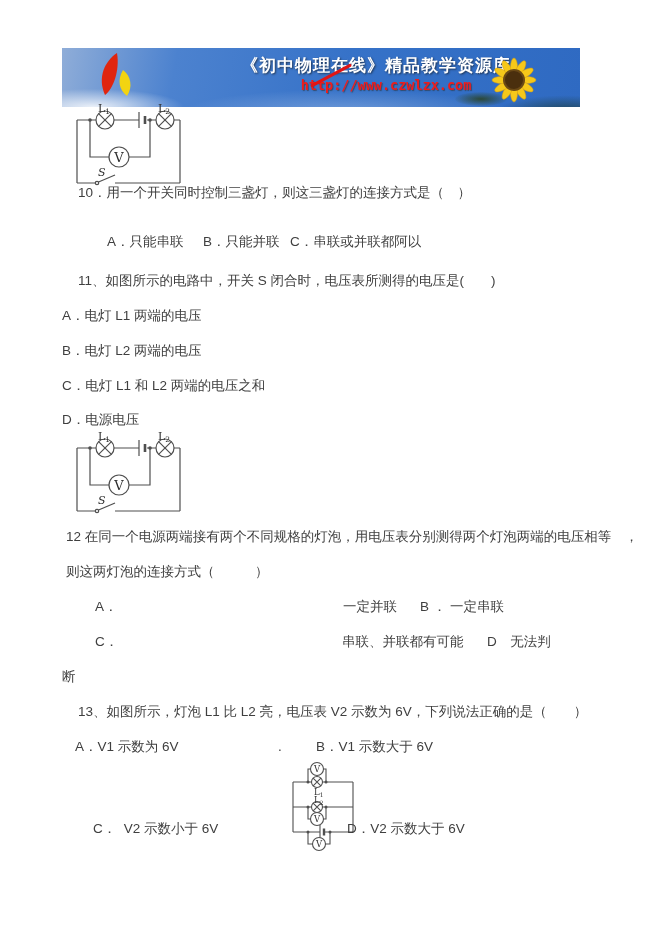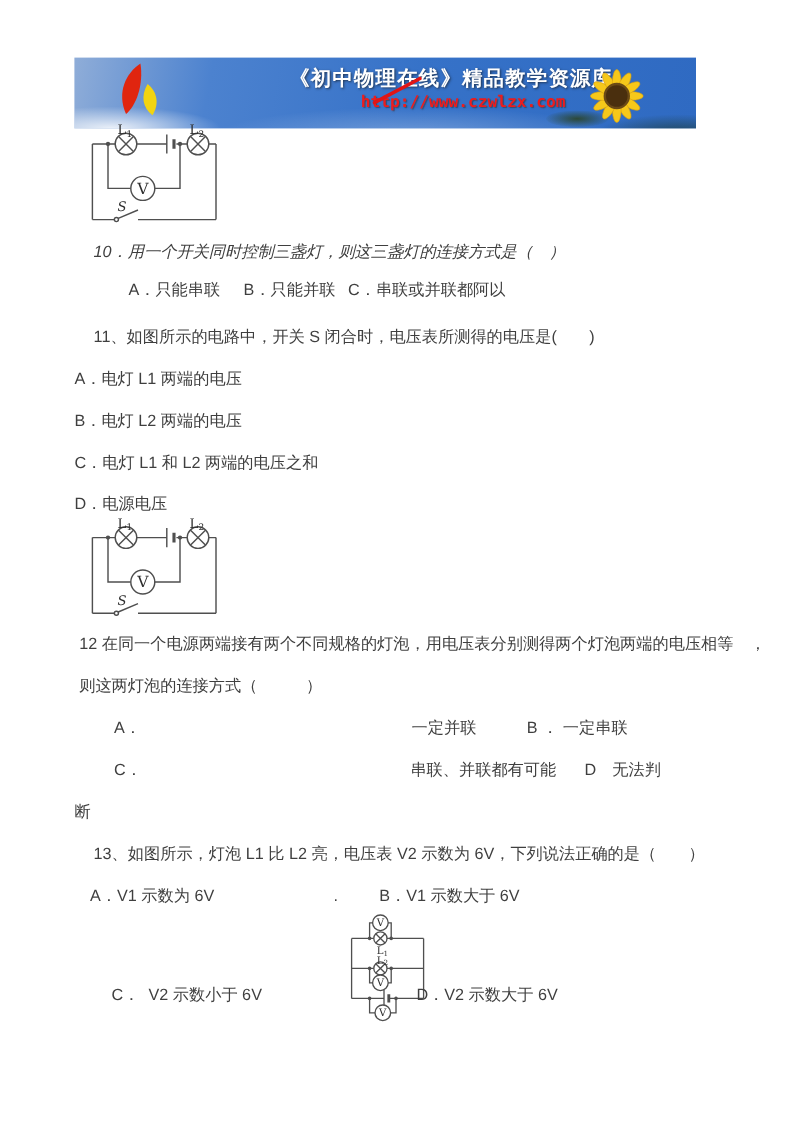--- a/index.html
+++ b/index.html
@@ -87,21 +87,21 @@
     <circle cx="80" cy="24" r="1.8" fill="#4f4f4f" stroke="none"></circle>
     <circle cx="27" cy="87" r="1.7" fill="#ffffff"></circle>
     <path d="M28.5,86 L45,79"></path>
   </g>
   <text x="28" y="16" font-size="11"><tspan>L</tspan><tspan font-size="7.5" dy="2">1</tspan></text>
   <text x="88" y="16" font-size="11"><tspan>L</tspan><tspan font-size="7.5" dy="2">2</tspan></text>
   <text x="49" y="65.5" font-size="13" text-anchor="middle">V</text>
   <text class="itl" x="28" y="80" font-size="11">S</text>
 </svg>
 
-<div class="t" style="left:78px;top:201px;font-style:italic;">10．用一个开关同时控制三盏灯，则这三盏灯的连接方式是（　）</div>
+<div class="t" style="left:78px;top:184px;">10．用一个开关同时控制三盏灯，则这三盏灯的连接方式是（　）</div>
 <div class="row" style="top:233px;">
   <span style="left:107px;">A．只能串联</span>
   <span style="left:203px;">B．只能并联</span>
   <span style="left:290px;">C．串联或并联都阿以</span>
 </div>
 
 <div class="t" style="left:78px;top:272px;">11、如图所示的电路中，开关 S 闭合时，电压表所测得的电压是(　　)</div>
 <div class="t" style="left:62px;top:307px;">A．电灯 L1 两端的电压</div>
 <div class="t" style="left:62px;top:342px;">B．电灯 L2 两端的电压</div>
 <div class="t" style="left:62px;top:377px;">C．电灯 L1 和 L2 两端的电压之和</div>
@@ -127,21 +127,21 @@
   <text x="88" y="16" font-size="11"><tspan>L</tspan><tspan font-size="7.5" dy="2">2</tspan></text>
   <text x="49" y="65.5" font-size="13" text-anchor="middle">V</text>
   <text class="itl" x="28" y="80" font-size="11">S</text>
 </svg>
 
 <div class="t" style="left:66px;top:528px;">12 在同一个电源两端接有两个不同规格的灯泡，用电压表分别测得两个灯泡两端的电压相等　，</div>
 <div class="t" style="left:66px;top:563px;">则这两灯泡的连接方式（　　　）</div>
 <div class="row" style="top:598px;">
   <span style="left:95px;">A．</span>
   <span style="left:343px;">一定并联</span>
-  <span style="left:439px;">B ． 一定串联</span>
+  <span style="left:420px;">B ． 一定串联</span>
 </div>
 <div class="row" style="top:633px;">
   <span style="left:95px;">C．</span>
   <span style="left:342px;">串联、并联都有可能</span>
   <span style="left:487px;">D　无法判</span>
 </div>
 <div class="t" style="left:62px;top:668px;">断</div>
 
 <div class="t" style="left:78px;top:703px;">13、如图所示，灯泡 L1 比 L2 亮，电压表 V2 示数为 6V，下列说法正确的是（　　）</div>
 <div class="row" style="top:738px;">

